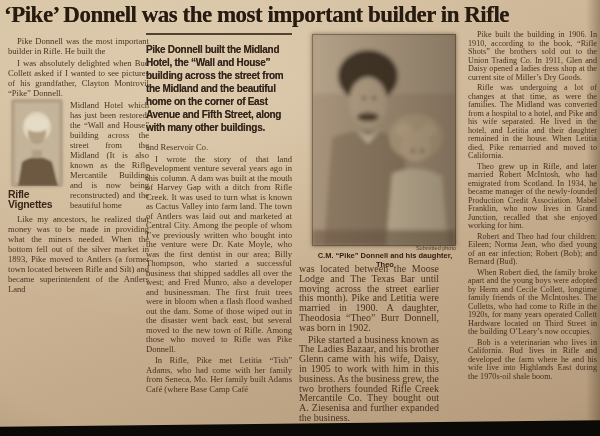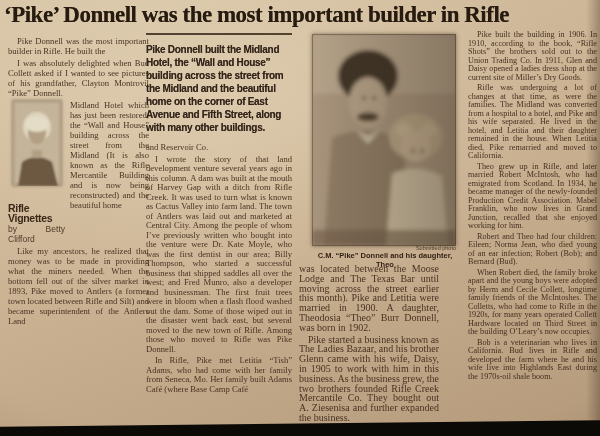--- a/index.html
+++ b/index.html
@@ -20,21 +20,21 @@
     color:#271b10;text-shadow:0 0 0.6px rgba(39,27,16,0.7);
   }
   .col{position:absolute;text-align:justify;}
   .col p{margin:0 0 2px 0;}
   .indent{text-indent:9px;}
   
   .col1{left:8px;top:36px;width:141px;height:392px;font-size:8.6px;line-height:10px;color:rgba(66,44,28,0.95);}
   .wrap-row{display:flex;gap:5px;margin:1px 0 2px 0;}
   .portrait-block{width:57px;flex:0 0 57px;}
   .portrait-frame{width:50px;height:86px;margin-left:4px;box-shadow:0 0 3px rgba(60,40,20,0.4);}
-  .vignette-title{font-family:"Liberation Sans", sans-serif;font-weight:bold;font-size:10.5px;letter-spacing:-0.3px;margin-top:17px;color:#3a2718;}
+  .vignette-title{font-family:"Liberation Sans", sans-serif;font-weight:bold;font-size:10.5px;letter-spacing:-0.3px;margin-top:3px;color:#3a2718;}
   .vignette-byline{font-family:"Liberation Sans", sans-serif;font-size:8.5px;margin-top:1px;color:rgba(66,44,28,0.9);}
   .wrapped{flex:1;}
   
   .col2{left:146px;top:33px;width:146px;height:392px;font-size:8.6px;line-height:9.5px;color:rgba(66,44,28,0.95);}
   .rule{height:2px;background:#3b2a1b;margin-bottom:8px;opacity:0.85;}
   .callout{
     font-family:"Liberation Sans", sans-serif;font-weight:bold;
     font-size:10px;line-height:13px;letter-spacing:-0.3px;
     color:#33241a;text-align:left;margin-bottom:9px !important;
     text-shadow:0 0 0.5px rgba(51,36,26,0.6);
@@ -79,21 +79,20 @@
               <rect x="3" y="3" width="44" height="80" fill="#c4b499"></rect>
               <ellipse cx="25" cy="27" rx="14" ry="15" fill="#ded4bd"></ellipse>
               <ellipse cx="25" cy="33" rx="9" ry="11" fill="#b3a084"></ellipse>
               <ellipse cx="25" cy="24" rx="12" ry="8" fill="#e4dcc6"></ellipse>
               <path d="M6 86 L10 62 Q25 52 40 62 L46 86 Z" fill="#6d5843"></path>
               <rect x="20" y="50" width="10" height="8" fill="#b3a084"></rect>
             </g>
           </svg>
         </div>
         <div class="vignette-title">Rifle Vignettes</div>
-        <div class="vignette-byline">by Betty Clifford</div>
       </div>
       <p class="wrapped">Midland Hotel which has just been restored, the “Wall and House” building across the street from the Midland (It is also known as the Rifle Mercantile Building and is now being reconstructed) and the beautiful home</p>
     </div>
     <p class="indent">Like my ancestors, he realized that money was to be made in providing what the miners needed. When the bottom fell out of the silver market in 1893, Pike moved to Antlers (a former town located between Rifle and Silt) and became superintendent of the Antlers Land</p>
   </div>
 
   <div class="col col2 soft">
     <div class="rule"></div>
     <p class="callout">Pike Donnell built the Midland Hotel, the “Wall and House” building across the street from the Midland and the beautiful home on the corner of East Avenue and Fifth Street, along with many other buildings.</p>
     <p>and Reservoir Co.</p>

